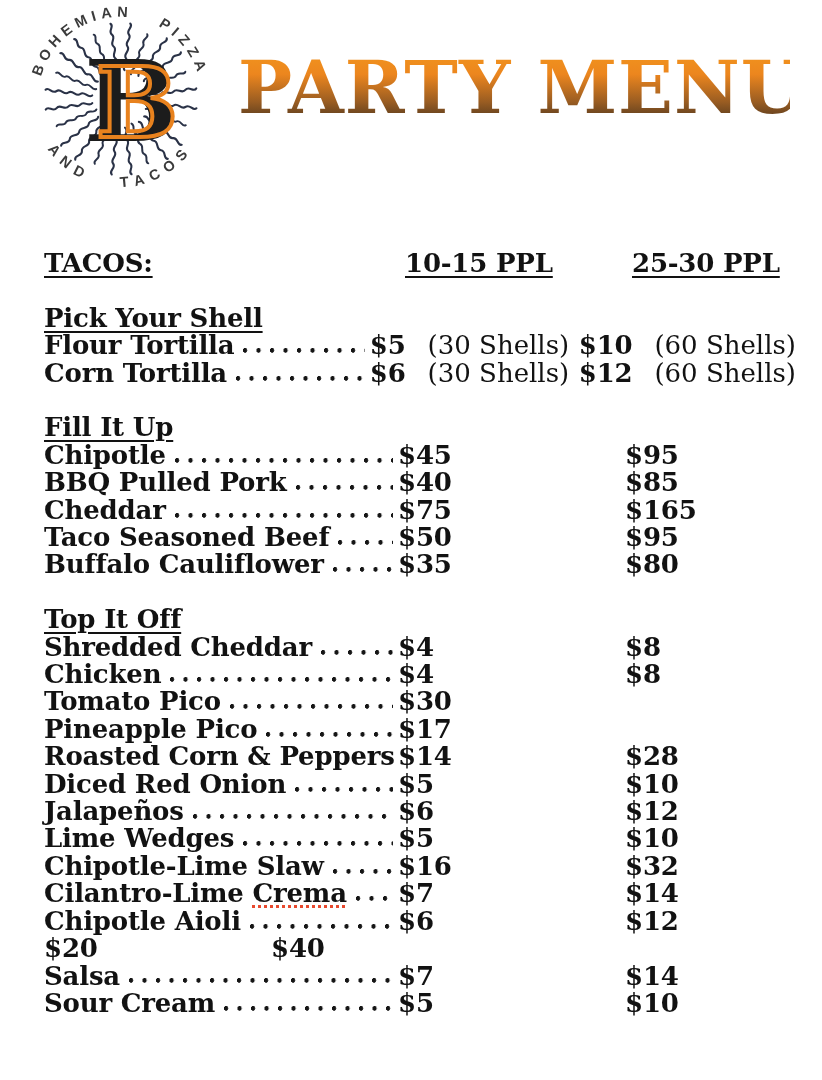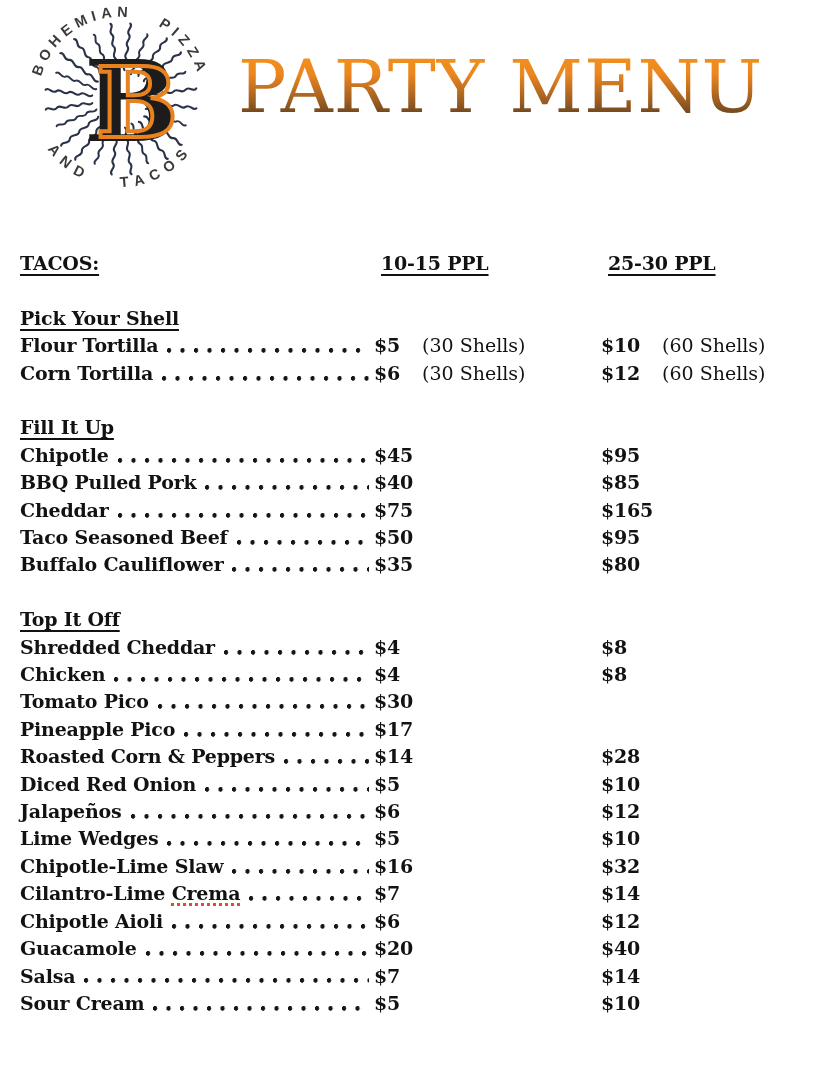--- a/index.html
+++ b/index.html
@@ -12,31 +12,31 @@
     overflow: hidden;
   }
   .page { position: absolute; inset: 0; background: #fff; }
 
   
   .logo { position: absolute; left: 14px; top: 2px; width: 216px; height: 196px; }
 
   
   .title {
     position: absolute; left: 238px; top: 50px; width: 552px;
-    font-size: 72px; font-weight: 400; line-height: 1.05;
+    font-size: 72px; font-weight: 700; line-height: 1.05;
     text-align: left; letter-spacing: 1px; white-space: nowrap;
     background: linear-gradient(180deg, #f2951e 0%, #ec861e 32%, #9a5d22 68%, #43301d 100%);
     -webkit-background-clip: text; background-clip: text;
     color: transparent;
   }
 
   
   .menu {
-    position: absolute; left: 20px; top: 250px; width: 752px;
-    font-size: 19px; font-weight: 700; line-height: 27.4px;
+    position: absolute; left: 44px; top: 250px; width: 752px;
+    font-size: 26px; font-weight: 700; line-height: 27.4px;
     letter-spacing: -0.2px;
   }
   .row { display: flex; align-items: baseline; }
   .cell-name { width: 354px; display: flex; align-items: baseline; min-width: 0; }
   .cell-p1   { width: 227px; display: flex; align-items: baseline; }
   .cell-p2   { flex: 1; display: flex; align-items: baseline; }
   .colpad { margin-left: 7px; }
 
   .u {
     text-decoration: underline;
@@ -348,24 +348,20 @@
               <span class="leader"></span>
             </div>
             <div class="cell-p1">
               <span class="price">$6</span>
             </div>
             <div class="cell-p2">
               <span class="price">$12</span>
             </div>
           </div>
           <div class="row">
-            <div class="cell-name">
-              <span class="item-name">Guacamole</span>
-              <span class="leader"></span>
-            </div>
             <div class="cell-p1">
               <span class="price">$20</span>
             </div>
             <div class="cell-p2">
               <span class="price">$40</span>
             </div>
           </div>
           <div class="row">
             <div class="cell-name">
               <span class="item-name">Salsa</span>

